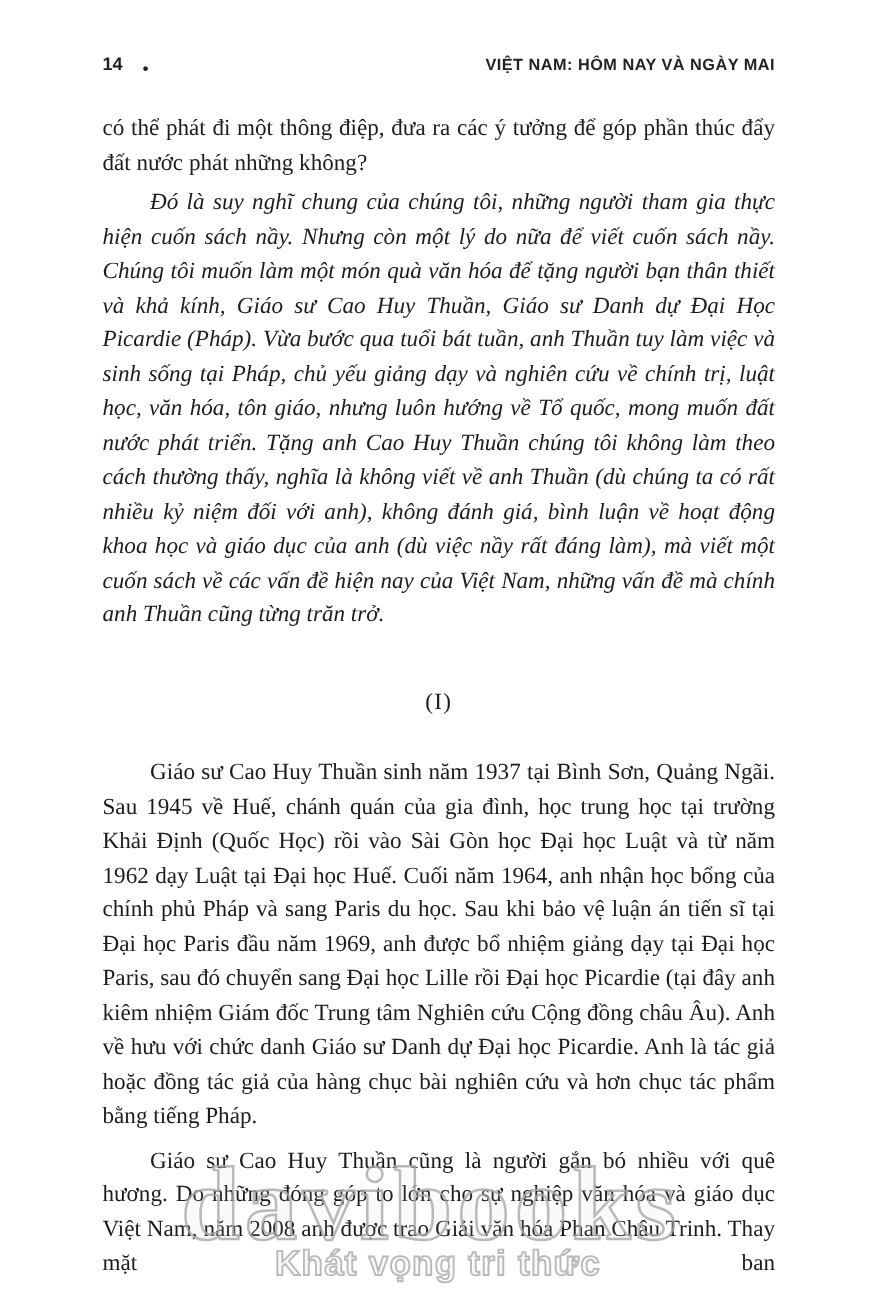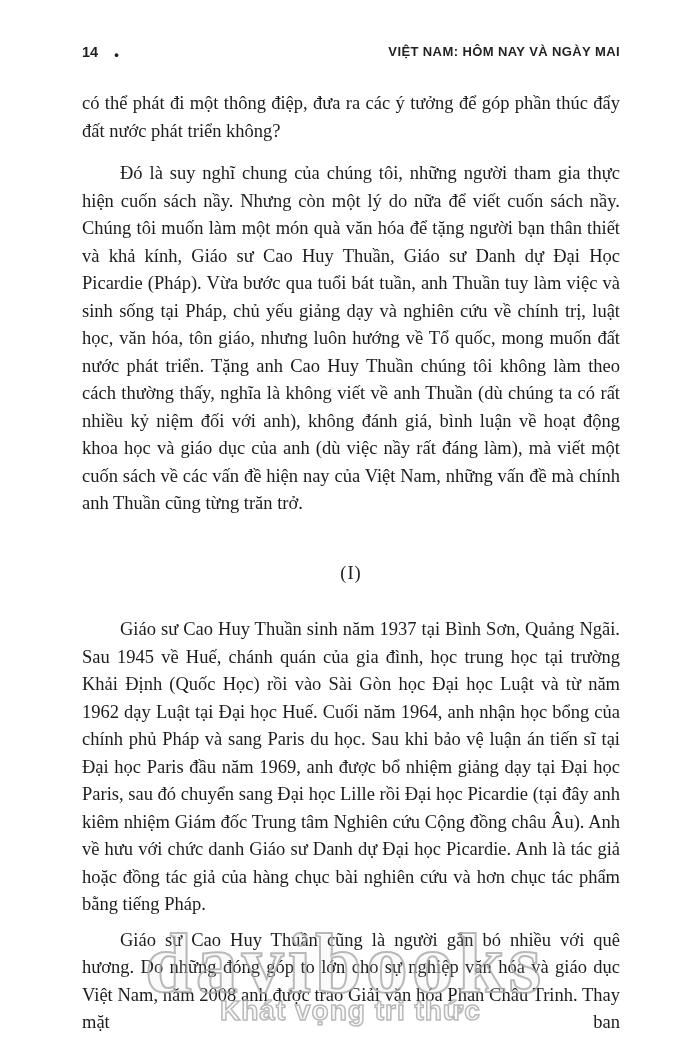--- a/index.html
+++ b/index.html
@@ -47,21 +47,21 @@
     left: 82px;
     top: 90px;
     width: 538px;
     font-size: 18.5px;
     line-height: 27.5px;
     text-align: justify;
     z-index: 1;
   }
   .body-text p { margin: 0; }
   p.indent { text-indent: 38px; }
-  p.p2 { margin-top: 15px; }
+  p.p2 { margin-top: 4px; font-style: italic; }
   p.p4 { margin-top: 8px; text-align-last: justify; }
   .section-marker {
     text-align: center;
     margin-top: 42px;
     margin-bottom: 29px;
     font-size: 18.5px;
     letter-spacing: 1px;
   }
   
   .watermark {
@@ -103,21 +103,21 @@
 
   <div class="header">
     <div class="page-num-wrap">
       <span>14</span>
       <span class="separator-dot">•</span>
     </div>
     <div class="running-title">VIỆT NAM: HÔM NAY VÀ NGÀY MAI</div>
   </div>
 
   <div class="body-text">
-    <p class="noindent">có thể phát đi một thông điệp, đưa ra các ý tưởng để góp phần thúc đẩy đất nước phát triển không?</p>
+    <p class="noindent">có thể phát đi một thông điệp, đưa ra các ý tưởng để góp phần thúc đẩy đất nước phát những không?</p>
     <p class="indent p2">Đó là suy nghĩ chung của chúng tôi, những người tham gia thực hiện cuốn sách nầy. Nhưng còn một lý do nữa để viết cuốn sách nầy. Chúng tôi muốn làm một món quà văn hóa để tặng người bạn thân thiết và khả kính, Giáo sư Cao Huy Thuần, Giáo sư Danh dự Đại Học Picardie (Pháp). Vừa bước qua tuổi bát tuần, anh Thuần tuy làm việc và sinh sống tại Pháp, chủ yếu giảng dạy và nghiên cứu về chính trị, luật học, văn hóa, tôn giáo, nhưng luôn hướng về Tổ quốc, mong muốn đất nước phát triển. Tặng anh Cao Huy Thuần chúng tôi không làm theo cách thường thấy, nghĩa là không viết về anh Thuần (dù chúng ta có rất nhiều kỷ niệm đối với anh), không đánh giá, bình luận về hoạt động khoa học và giáo dục của anh (dù việc nầy rất đáng làm), mà viết một cuốn sách về các vấn đề hiện nay của Việt Nam, những vấn đề mà chính anh Thuần cũng từng trăn trở.</p>
     <div class="section-marker">(I)</div>
     <p class="indent">Giáo sư Cao Huy Thuần sinh năm 1937 tại Bình Sơn, Quảng Ngãi. Sau 1945 về Huế, chánh quán của gia đình, học trung học tại trường Khải Định (Quốc Học) rồi vào Sài Gòn học Đại học Luật và từ năm 1962 dạy Luật tại Đại học Huế. Cuối năm 1964, anh nhận học bổng của chính phủ Pháp và sang Paris du học. Sau khi bảo vệ luận án tiến sĩ tại Đại học Paris đầu năm 1969, anh được bổ nhiệm giảng dạy tại Đại học Paris, sau đó chuyển sang Đại học Lille rồi Đại học Picardie (tại đây anh kiêm nhiệm Giám đốc Trung tâm Nghiên cứu Cộng đồng châu Âu). Anh về hưu với chức danh Giáo sư Danh dự Đại học Picardie. Anh là tác giả hoặc đồng tác giả của hàng chục bài nghiên cứu và hơn chục tác phẩm bằng tiếng Pháp.</p>
     <p class="indent p4">Giáo sư Cao Huy Thuần cũng là người gắn bó nhiều với quê hương. Do những đóng góp to lớn cho sự nghiệp văn hóa và giáo dục Việt Nam, năm 2008 anh được trao Giải văn hóa Phan Châu Trinh. Thay mặt ban</p>
   </div>
 
   <div class="watermark">
     <div class="wm-brand">davibooks</div>
     <div class="wm-slogan">Khát vọng tri thức</div>
   </div>

